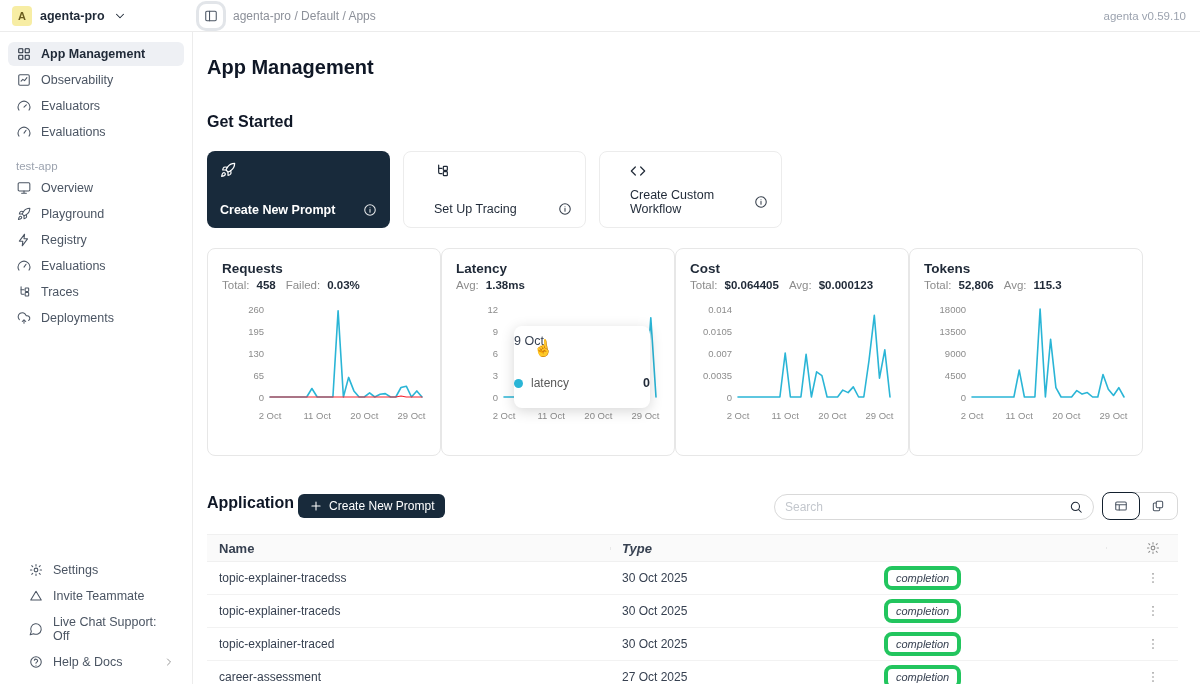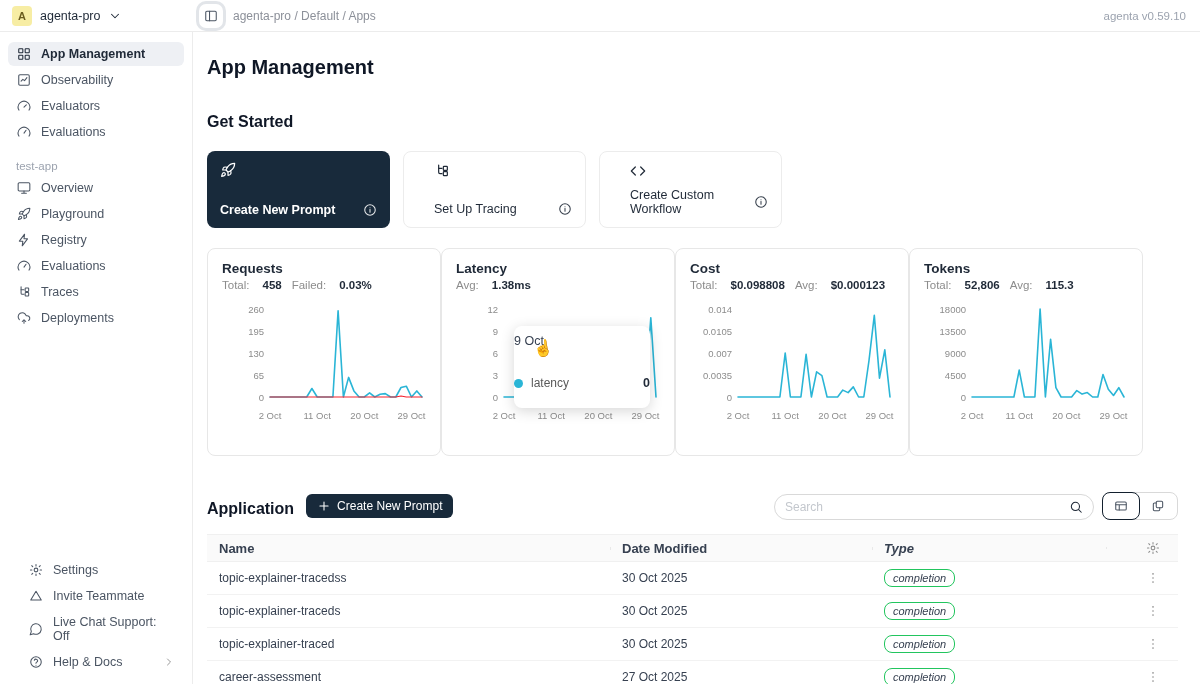--- a/index.html
+++ b/index.html
@@ -5,21 +5,21 @@
   * { margin:0; padding:0; box-sizing:border-box; }
   html,body { width:1200px; height:684px; overflow:hidden; background:#fff;
     font-family:"Liberation Sans", sans-serif; color:#1f2937; }
 
   
   .top-header { position:fixed; top:0; left:0; right:0; height:32px; background:#fff;
     border-bottom:1px solid #ececec; display:flex; align-items:center; z-index:20; }
   .ws { width:193px; height:100%; display:flex; align-items:center; gap:8px; padding:0 12px; cursor:pointer; }
   .avatar { width:20px; height:20px; border-radius:4px; background:#f7eda4; color:#6b5d1f;
     font-size:11px; display:flex; align-items:center; justify-content:center; font-weight:bold; }
-  .ws-name { font-size:12.5px; color:#1f2937; }
+  .ws-name { font-size:12.5px; color:#1f2937;font-weight:bold; }
   .collapse-btn { margin-left:6px; width:24px; height:24px; border:none; background:#fff;
     border-radius:7px; box-shadow:0 0 0 3px #e2e5e9; display:flex; align-items:center;
     justify-content:center; color:#4b5563; cursor:pointer; }
   .breadcrumb { margin-left:10px; font-size:12px; color:#8c9099; }
   .version { margin-left:auto; margin-right:14px; font-size:11.5px; color:#9ca3af; }
 
   
   .sidebar { position:fixed; top:32px; left:0; bottom:0; width:193px; background:#fff;
     border-right:1px solid #ececec; padding-top:8px; z-index:10; }
   .side-item { display:flex; align-items:center; gap:10px; margin:2px 8px; padding:5px 9px;
@@ -44,27 +44,27 @@
   .gs-label { font-size:12.5px; font-weight:bold; }
   .gs-card.light .gs-label { font-weight:normal; color:#1f2937; }
   .gs-card .info { opacity:.9; }
 
   
   .charts-row { display:flex; margin-top:20px; }
   .chart-card { width:234px; height:208px; border:1px solid #e7e7e7; border-radius:8px;
     padding:12px 14px; background:#fff; }
   .chart-title { font-size:13.5px; font-weight:bold; color:#1f2937; }
   .chart-stats { display:flex; gap:10px; margin-top:3px; font-size:11.5px; color:#8c8c8c; }
-  .chart-stats b { color:#1f2937; margin-left:13px; }
+  .chart-stats b { color:#1f2937; margin-left:7px; }
   .chart-card svg.plot { margin-top:10px; display:block; }
   .tick { font-size:9.5px; fill:#8c8c8c; }
 
   
   .app-header { display:flex; align-items:center; justify-content:space-between; margin-top:36px; }
-  .app-header .left { display:flex; align-items:flex-end; gap:12px; }
+  .app-header .left { display:flex; align-items:flex-start; gap:4px; }
   .dark-btn { display:flex; align-items:center; gap:6px; height:24px; padding:0 11px; border:none;
     border-radius:6px; background:#182a3b; color:#fff; font-size:12px; cursor:pointer;
     font-family:"Liberation Sans", sans-serif; }
   .app-header .right { display:flex; align-items:flex-end; gap:8px; }
   .search { width:320px; height:26px; border:1px solid #d9d9d9; border-radius:14px;
     display:flex; align-items:center; padding:0 10px; background:#fff; }
   .search input { flex:1; border:none; outline:none; font-size:12px; color:#333; background:transparent;
     font-family:"Liberation Sans", sans-serif; }
   .search input::placeholder { color:#c3c7cd; }
   .segmented { display:flex; height:28px; border:1px solid #d9d9d9; border-radius:8px; background:#fff; }
@@ -76,21 +76,21 @@
   .table { margin-top:14px; }
   .thead { display:flex; align-items:center; height:28px; background:#fafafa;
     border-top:1px solid #f0f0f0; border-bottom:1px solid #f0f0f0; }
   .th { font-size:13px; font-weight:bold; color:#374151; padding-left:12px; position:relative; }
   .th + .th::before, .th-actions::before { content:""; position:absolute; left:0; top:6px; bottom:6px;
     width:1px; background:#e8e8e8; }
   .trow { display:flex; align-items:center; height:33px; border-bottom:1px solid #f2f2f2; cursor:pointer; }
   .td { font-size:12px; color:#374151; padding-left:12px; }
   .c-name { flex:0 0 403px; } .c-date { flex:0 0 262px; } .c-type { flex:1;font-style:italic; }
   .c-actions { flex:0 0 72px; display:flex; justify-content:flex-end; padding-right:18px; position:relative; }
-  .badge { display:inline-block; border:1px solid #22c55e; border-radius:8px; background:#fff;
+  .badge { display:inline-block; border:4px solid #22c55e; border-radius:8px; background:#fff;
     padding:2px 8px; font-size:11px; color:#374151; }
   .dots-btn, .gear-btn { border:none; background:transparent; color:#8c8c8c; cursor:pointer;
     display:flex; align-items:center; }
 
   
   .tooltip { position:absolute; left:514px; top:326px; width:136px; height:82px; background:#fff;
     border-radius:8px; box-shadow:0 3px 14px rgba(0,0,0,.16); padding:8px 0; z-index:30; }
   .tt-date { font-size:12.5px; color:#374151; }
   .tt-row { display:flex; align-items:center; gap:8px; margin-top:28px; }
   .tt-dot { width:9px; height:9px; border-radius:50%; }
@@ -333,21 +333,21 @@
           <text class="tick" x="95.17241379310344" y="118" text-anchor="middle">11 Oct</text>
           <text class="tick" x="142.3448275862069" y="118" text-anchor="middle">20 Oct</text>
           <text class="tick" x="189.51724137931035" y="118" text-anchor="middle">29 Oct</text>
           <polyline points="48.0,96.0 53.2,96.0 58.5,96.0 63.7,96.0 69.0,96.0 74.2,96.0 79.4,96.0 84.7,96.0 89.9,96.0 95.2,89.4 100.4,89.4 105.7,96.0 110.9,89.4 116.1,89.4 121.4,96.0 126.6,89.4 131.9,89.4 137.1,96.0 142.3,89.4 147.6,89.4 152.8,96.0 158.1,89.4 163.3,89.4 168.6,96.0 173.8,85.7 179.0,93.1 184.3,53.5 189.5,92.3 194.8,16.8 200.0,96.0" fill="none" stroke="#2ab5d6" stroke-width="1.6" stroke-linejoin="round" stroke-linecap="round"></polyline>
           <circle cx="84.6896551724138" cy="96" r="3.5" fill="#2ab5d6"></circle>
         </svg>
       </div>
       <div class="chart-card">
         <div class="chart-title">Cost</div>
         <div class="chart-stats">
-          <span>Total:<b>$0.098808</b></span>
+          <span>Total:<b>$0.064405</b></span>
           <span>Avg:<b>$0.000123</b></span>
         </div>
         <svg class="plot" width="206" height="128" viewBox="0 0 206 128">
           <text class="tick" x="42" y="11.5" text-anchor="end">0.014</text>
           <text class="tick" x="42" y="33.5" text-anchor="end">0.0105</text>
           <text class="tick" x="42" y="55.5" text-anchor="end">0.007</text>
           <text class="tick" x="42" y="77.5" text-anchor="end">0.0035</text>
           <text class="tick" x="42" y="99.5" text-anchor="end">0</text>
           <text class="tick" x="48" y="118" text-anchor="middle">2 Oct</text>
           <text class="tick" x="95.17241379310344" y="118" text-anchor="middle">11 Oct</text>
@@ -408,21 +408,20 @@
               <path d="M15 15v3a2 2 0 0 1-2 2H6a2 2 0 0 1-2-2V9a2 2 0 0 1 2-2h3"></path>
             </svg>
         </button>
       </div>
     </div>
   </div>
 
   <div class="table">
     <div class="thead" id="thead">
         <div class="th c-name">Name</div>
-        <div class="th c-date">Date Modified</div>
         <div class="th c-type">Type</div>
         <div class="th c-actions th-actions">
           <button class="gear-btn">
             <svg class="icn " viewBox="0 0 24 24" fill="none" stroke="currentColor" stroke-width="1.8" stroke-linecap="round" stroke-linejoin="round">
               <circle cx="12" cy="12" r="3.2"></circle>
               <path d="M12 2.5v2.5M12 19v2.5M4.6 4.6l1.8 1.8M17.6 17.6l1.8 1.8M2.5 12H5M19 12h2.5M4.6 19.4l1.8-1.8M17.6 6.4l1.8-1.8"></path>
             </svg>
           </button>
         </div>
       </div>

